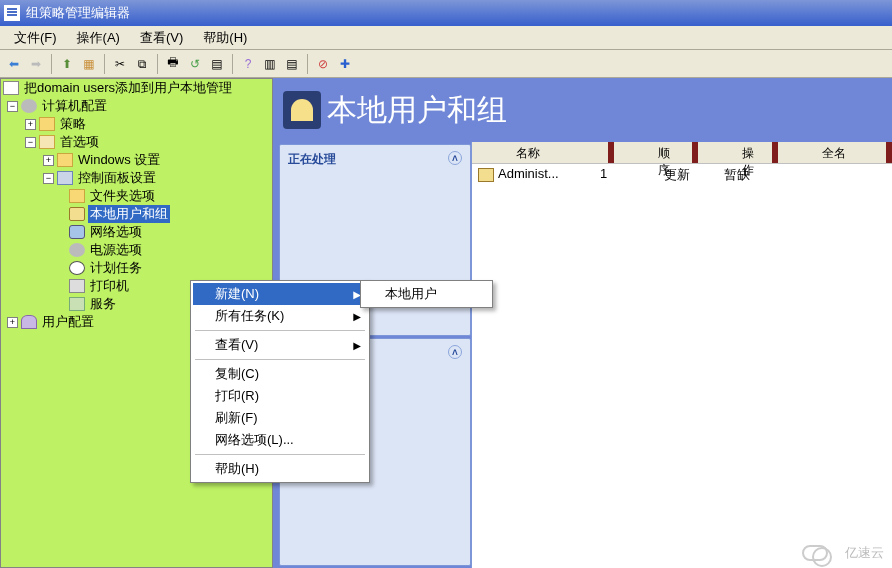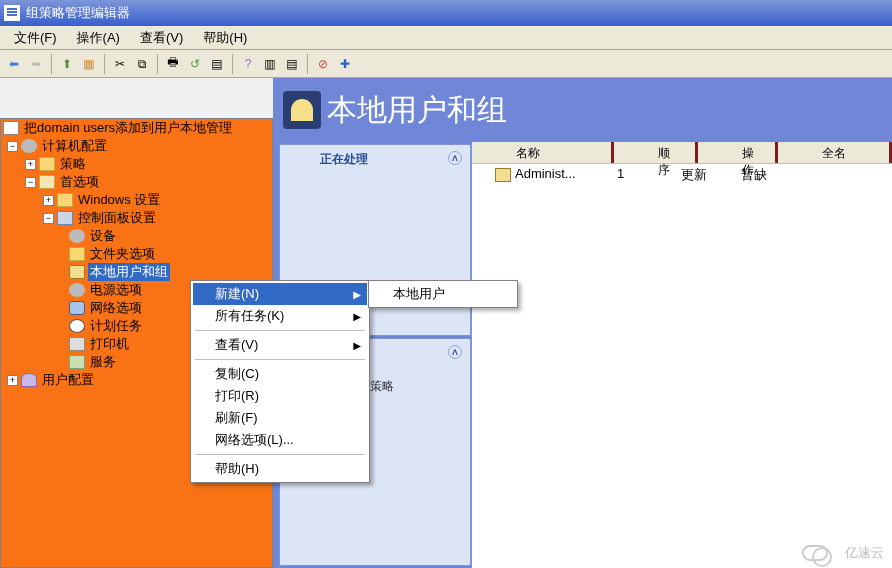--- a/index.html
+++ b/index.html
@@ -16,21 +16,21 @@
 
 
 .toolbar { height:28px; background:#ece9d8; border-bottom:1px solid #aca899; display:flex; align-items:center; padding:0 4px; gap:2px; }
 .toolbar .tb { width:20px; height:20px; display:flex; align-items:center; justify-content:center; font-size:12px; border:1px solid transparent; }
 .toolbar .sep { width:1px; height:20px; background:#aca899; margin:0 3px; }
 
 
 .main { display:flex; height:calc(568px - 26px - 24px - 28px); }
 
 
-.tree { width:325px; background:#f97316; border:1px solid #848284; overflow:hidden; font-size:13px;margin-top:40px; }
+.tree { width:325px; background:#bef264; border:1px solid #848284; overflow:hidden; font-size:13px; }
 .tree-row { display:flex; align-items:center; height:18px; white-space:nowrap; }
 .tree-row .expander { width:11px; height:11px; border:1px solid #808080; display:flex; align-items:center; justify-content:center; font-size:9px; line-height:1; margin-right:3px; background:#fff; }
 .tree-row .spacer { display:inline-block; }
 .tree-row .label { padding:0 2px; }
 .tree-row.selected .label { background:#316ac5; color:#fff; }
 .tree-icon { width:16px; height:14px; margin-right:3px; display:inline-block; }
 .folder { background:#f8d775; border:1px solid #caa63e; }
 .folder-open { background:#f7e6b5; border:1px solid #caa63e; }
 .doc { background:#fff; border:1px solid #888; }
 .db { background:#d8d337; border:1px solid #999; border-radius:3px 3px 0 0; }
@@ -44,40 +44,40 @@
 .cpicon { background:#cad6e8; border:1px solid #6b85b6; }
 
 
 .right { flex:1; display:flex; flex-direction:column; }
 .header-band { height:64px; background:#6f87d6; display:flex; align-items:center; padding-left:10px; }
 .header-band .hicon { width:38px; height:38px; background:#2b3e74; border-radius:4px; margin-right:6px; position:relative; }
 .header-band .hicon::after { content:""; position:absolute; left:8px; top:8px; width:22px; height:22px; background:#f7e08a; border-radius:50% 50% 0 0; }
 .header-band h1 { color:#fff; font-size:30px; font-weight:normal; }
 .body-area { flex:1; background:#6f87d6; display:flex; }
 .mid-col { width:198px; padding:2px 0 2px 6px; display:flex; flex-direction:column; gap:2px; }
-.panel { background:#dce5f6; border:1px solid #7d96d8; border-radius:2px;padding-left:32px; }
+.panel { background:#dce5f6; border:1px solid #7d96d8; border-radius:2px; }
 .panel-h { font-size:12px; font-weight:bold; color:#274a99; padding:6px 8px; display:flex; justify-content:space-between; }
 .panel-h .chev { font-size:10px; color:#274a99; border:1px solid #8ba6db; border-radius:50%; width:14px; height:14px; display:flex; align-items:center; justify-content:center; }
 .panel-body { padding:10px 10px 14px 10px; font-size:12px; color:#333; }
 .right-col { flex:1; background:#fff; border-left:1px solid #7d96d8; }
 .listhead { display:flex; height:22px; background:#ece9d8; font-size:12px; border-bottom:1px solid #c0c0c0; }
-.listhead > div { border-right:3px solid #7f1d1d; padding:3px 24px;margin-left:20px; }
-.listrow { display:flex; font-size:13px; padding:2px 17px; }
+.listhead > div { border-right:6px solid #7f1d1d; padding:3px 24px;margin-left:20px; }
+.listrow { display:flex; font-size:13px; padding:2px 0; }
 .listrow > div { padding:0 6px; }
 .listrow .ricon { width:16px; height:14px; background:#f3de8f; border:1px solid #9a7a2a; margin-right:4px; display:inline-block; vertical-align:middle; }
 
 
 .context { position:absolute; background:#fff; border:1px solid #808080; box-shadow:3px 3px 4px rgba(0,0,0,.3); font-size:13px; padding:2px; }
 .context .row { display:flex; align-items:center; height:22px; padding:0 26px 0 22px; position:relative; white-space:nowrap; }
 .context .row.highlight { background:#316ac5; color:#fff; }
 .context .row .arrow { position:absolute; right:6px; font-size:10px; }
 .context .divider { height:1px; background:#c0c0c0; margin:3px 2px; }
 
 .cm1 { left:190px; top:280px; width:180px; }
-.cm2 { left:368px; top:280px; width:150px; }
+.cm2 { left:360px; top:280px; width:133px; }
 
 
 .watermark { position:absolute; right:8px; bottom:6px; font-size:13px; color:#bbb; display:flex; align-items:center; gap:17px; }
 .watermark .circ { width:26px; height:16px; border:2px solid #ccc; border-radius:10px; position:relative; }
 .watermark .circ::after{content:"";position:absolute;right:-6px;top:0;width:16px;height:16px;border:2px solid #ccc;border-radius:50%;}
 </style>
 </head>
 <body>
 
 <div class="titlebar">
@@ -147,42 +147,37 @@
         <span class="label">Windows 设置</span>
       </div>
     <div class="tree-row">
         <span class="spacer" style="width:42px"></span>
         <span class="expander">−</span>
         <span class="tree-icon cpicon"></span>
         <span class="label">控制面板设置</span>
       </div>
     <div class="tree-row">
         <span class="spacer" style="width:68px"></span>
-        <span class="tree-icon gear"></span>
-        <span class="label">设备</span>
-      </div>
-    <div class="tree-row">
-        <span class="spacer" style="width:68px"></span>
         <span class="tree-icon folder"></span>
         <span class="label">文件夹选项</span>
       </div>
     <div class="tree-row selected">
         <span class="spacer" style="width:68px"></span>
         <span class="tree-icon usergrp"></span>
         <span class="label">本地用户和组</span>
       </div>
     <div class="tree-row">
         <span class="spacer" style="width:68px"></span>
+        <span class="tree-icon net"></span>
+        <span class="label">网络选项</span>
+      </div>
+    <div class="tree-row">
+        <span class="spacer" style="width:68px"></span>
         <span class="tree-icon gear"></span>
         <span class="label">电源选项</span>
-      </div>
-    <div class="tree-row">
-        <span class="spacer" style="width:68px"></span>
-        <span class="tree-icon net"></span>
-        <span class="label">网络选项</span>
       </div>
     <div class="tree-row">
         <span class="spacer" style="width:68px"></span>
         <span class="tree-icon clock"></span>
         <span class="label">计划任务</span>
       </div>
     <div class="tree-row">
         <span class="spacer" style="width:68px"></span>
         <span class="tree-icon prn"></span>
         <span class="label">打印机</span>

